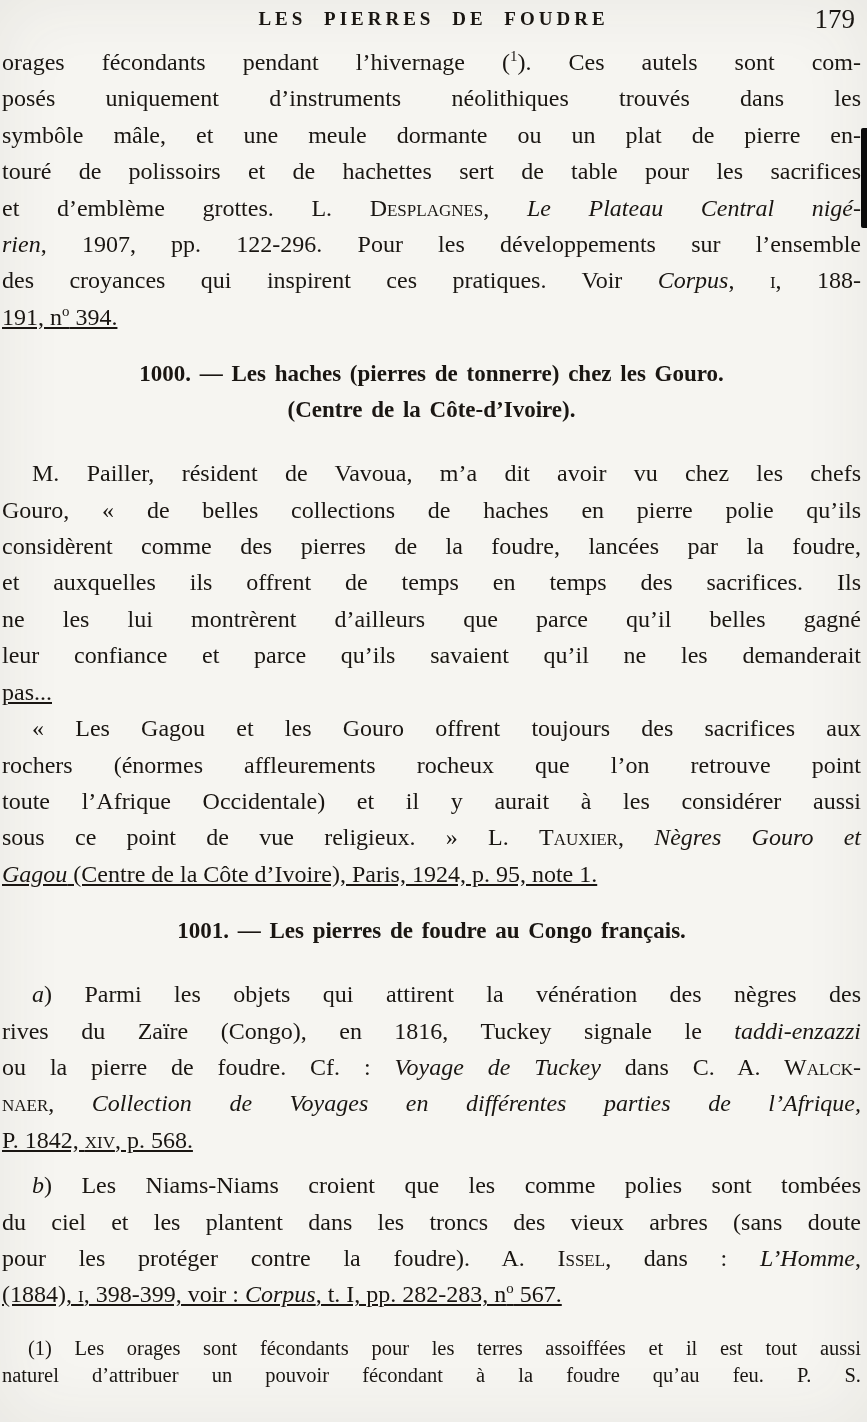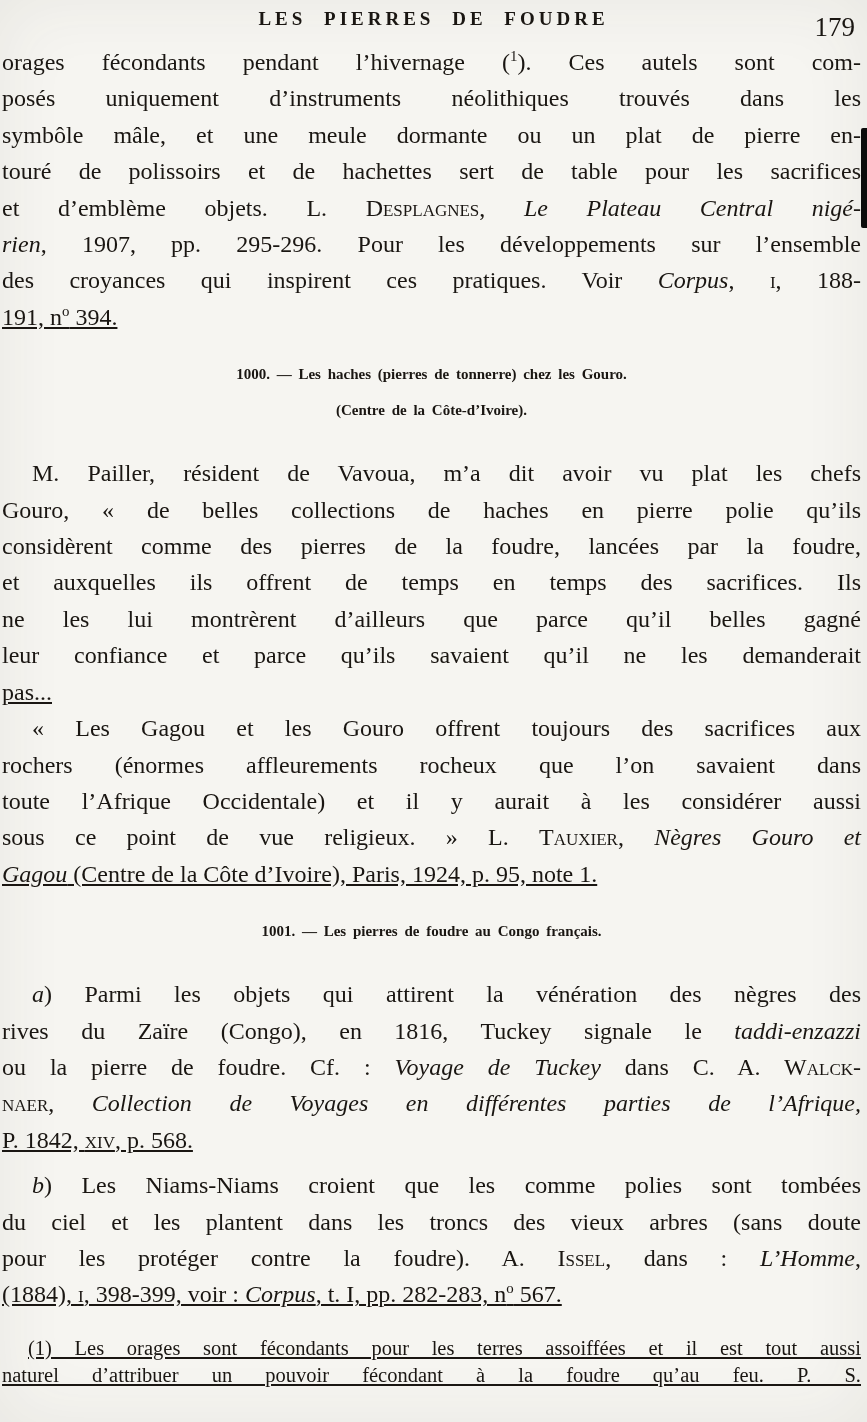--- a/index.html
+++ b/index.html
@@ -30,21 +30,21 @@
   .header-title {
     text-align: center;
     font-weight: 700;
     font-size: 19px;
     letter-spacing: 4px;
     word-spacing: 9px;
     padding-top: 4px;
   }
   .page-number {
     position: absolute;
-    right: 12px; top: 8px;
+    right: 12px; top: 0;
     font-size: 27px;
   }
   
   .content {
     position: absolute;
     top: 44px; left: 2px; right: 6px;
   }
   .line {
     font-size: 24px;
     line-height: 36.4px;
@@ -56,34 +56,33 @@
   .line.indent { text-indent: 30px; }
   .it  { font-style: italic; }
   .sc  { font-variant: small-caps; }
   .sup { vertical-align: super; font-size: 62%; line-height: 0; }
   
   .block.heading {
     margin: 21px 40px 27px;
     font-weight: 700;
   }
   .block.heading .line {
-    font-size: 15px;
+    font-size: 23px;
     line-height: 36px;
     text-align: right;
     text-align-last: center;
     word-spacing: 3px;
   }
   
   .block.subentry { margin-top: 9px; }
   
   .block.footnote { margin-top: 22px; }
   .block.footnote .line {
     font-size: 20.5px;
     line-height: 27px;
-    text-decoration: underline;
   }
   .block.footnote .line.indent { text-indent: 26px; }
   
   .artifact-bar {
     position: absolute;
     right: 0; top: 128px;
     width: 6px; height: 100px;
     background: var(--artifact);
     border-radius: 2px 0 0 2px;
   }
@@ -97,41 +96,41 @@
     <div class="header-title">LES PIERRES DE FOUDRE</div>
     <div class="page-number">179</div>
   </div>
 
   <div class="content">
       <div class="block paragraph">
         <div class="line"><span>orages fécondants pendant l’hivernage (</span><span class="sup">1</span><span>). Ces autels sont com-</span></div>
         <div class="line"><span>posés uniquement d’instruments néolithiques trouvés dans les</span></div>
         <div class="line"><span>symbôle mâle, et une meule dormante ou un plat de pierre en-</span></div>
         <div class="line"><span>touré de polissoirs et de hachettes sert de table pour les sacrifices</span></div>
-        <div class="line"><span>et d’emblème objets. L. </span><span class="sc">Desplagnes</span><span>, </span><span class="it">Le Plateau Central nigé-</span></div>
-        <div class="line"><span class="it">rien</span><span>, 1907, pp. 295-296. Pour les développements sur l’ensemble</span></div>
+        <div class="line"><span>et d’emblème grottes. L. </span><span class="sc">Desplagnes</span><span>, </span><span class="it">Le Plateau Central nigé-</span></div>
+        <div class="line"><span class="it">rien</span><span>, 1907, pp. 122-296. Pour les développements sur l’ensemble</span></div>
         <div class="line"><span>des croyances qui inspirent ces pratiques. Voir </span><span class="it">Corpus</span><span>, </span><span class="sc">i</span><span>, 188-</span></div>
         <div class="line last"><span>191, n</span><span class="sup">o</span><span> 394.</span></div>
       </div>
       <div class="block heading">
         <div class="line"><span>1000. — Les haches (pierres de tonnerre) chez les Gouro.</span></div>
         <div class="line"><span>(Centre de la Côte-d’Ivoire).</span></div>
       </div>
       <div class="block paragraph">
-        <div class="line indent"><span>M. Pailler, résident de Vavoua, m’a dit avoir vu plat les chefs</span></div>
+        <div class="line indent"><span>M. Pailler, résident de Vavoua, m’a dit avoir vu chez les chefs</span></div>
         <div class="line"><span>Gouro, « de belles collections de haches en pierre polie qu’ils</span></div>
         <div class="line"><span>considèrent comme des pierres de la foudre, lancées par la foudre,</span></div>
         <div class="line"><span>et auxquelles ils offrent de temps en temps des sacrifices. Ils</span></div>
         <div class="line"><span>ne les lui montrèrent d’ailleurs que parce qu’il belles gagné</span></div>
         <div class="line"><span>leur confiance et parce qu’ils savaient qu’il ne les demanderait</span></div>
         <div class="line last"><span>pas...</span></div>
       </div>
       <div class="block paragraph">
         <div class="line indent"><span>« Les Gagou et les Gouro offrent toujours des sacrifices aux</span></div>
-        <div class="line"><span>rochers (énormes affleurements rocheux que l’on savaient dans</span></div>
+        <div class="line"><span>rochers (énormes affleurements rocheux que l’on retrouve point</span></div>
         <div class="line"><span>toute l’Afrique Occidentale) et il y aurait à les considérer aussi</span></div>
         <div class="line"><span>sous ce point de vue religieux. » L. </span><span class="sc">Tauxier</span><span>, </span><span class="it">Nègres Gouro et</span></div>
         <div class="line last"><span class="it">Gagou</span><span> (Centre de la Côte d’Ivoire), Paris, 1924, p. 95, note 1.</span></div>
       </div>
       <div class="block heading">
         <div class="line"><span>1001. — Les pierres de foudre au Congo français.</span></div>
       </div>
       <div class="block paragraph">
         <div class="line indent"><span class="it">a</span><span>) Parmi les objets qui attirent la vénération des nègres des</span></div>
         <div class="line"><span>rives du Zaïre (Congo), en 1816, Tuckey signale le </span><span class="it">taddi-enzazzi</span></div>

